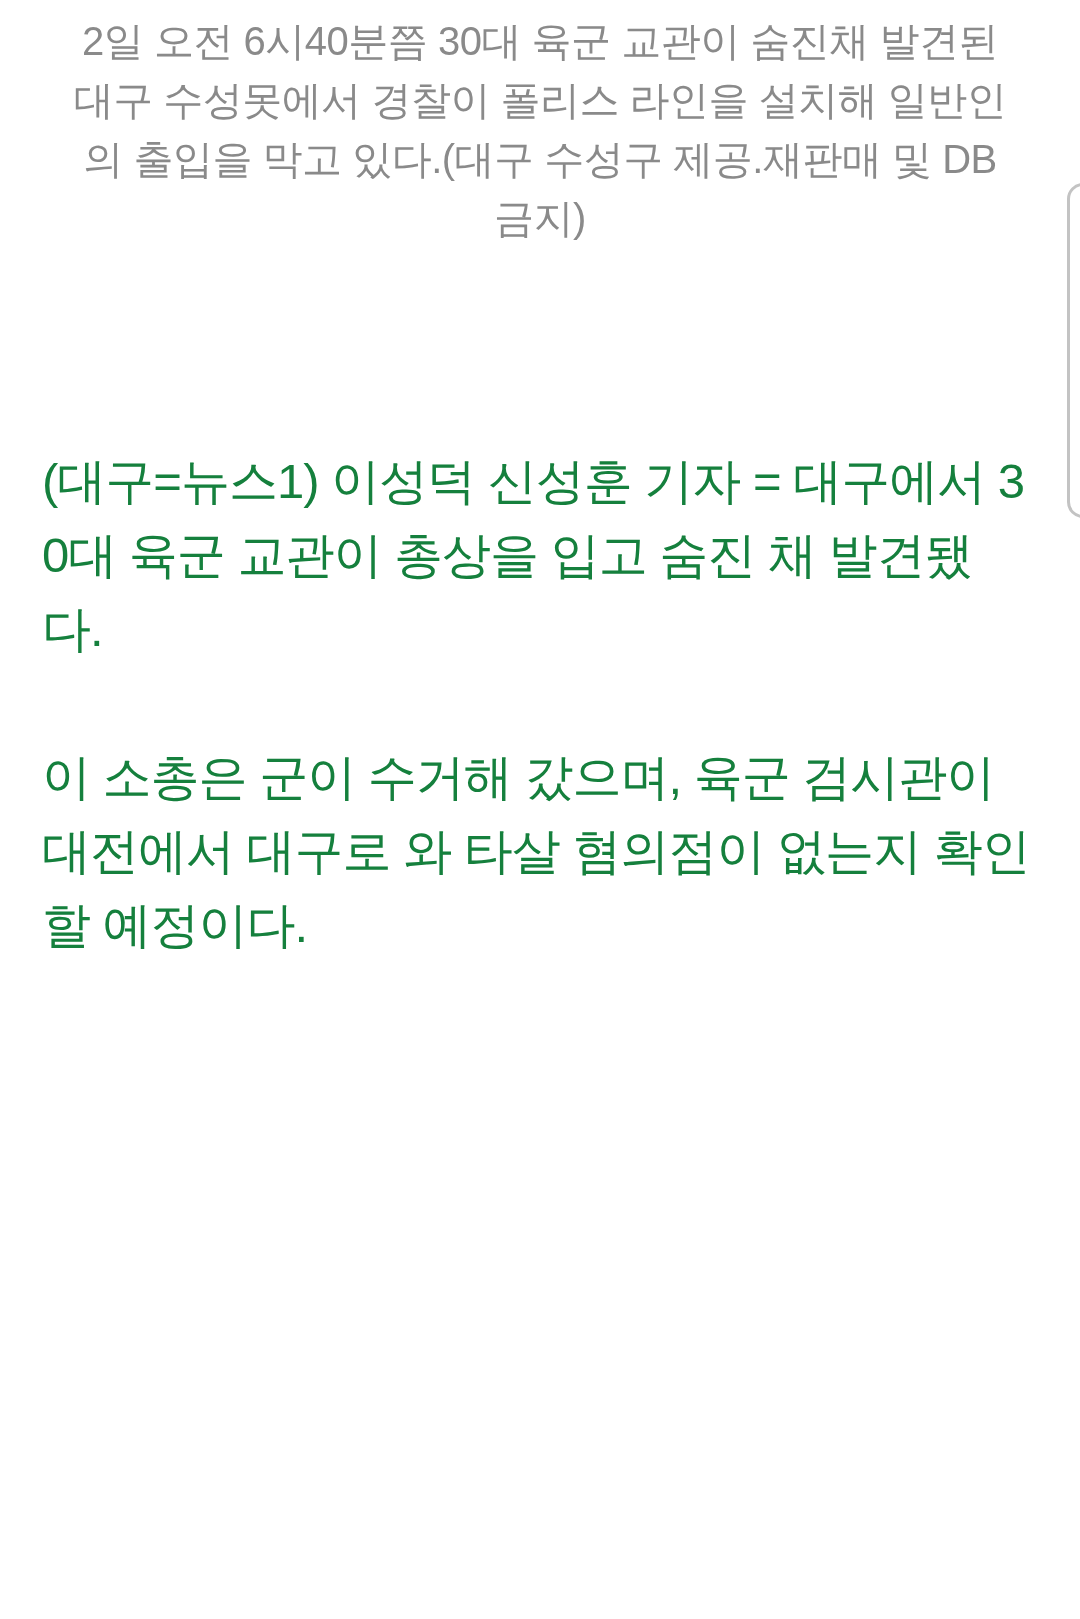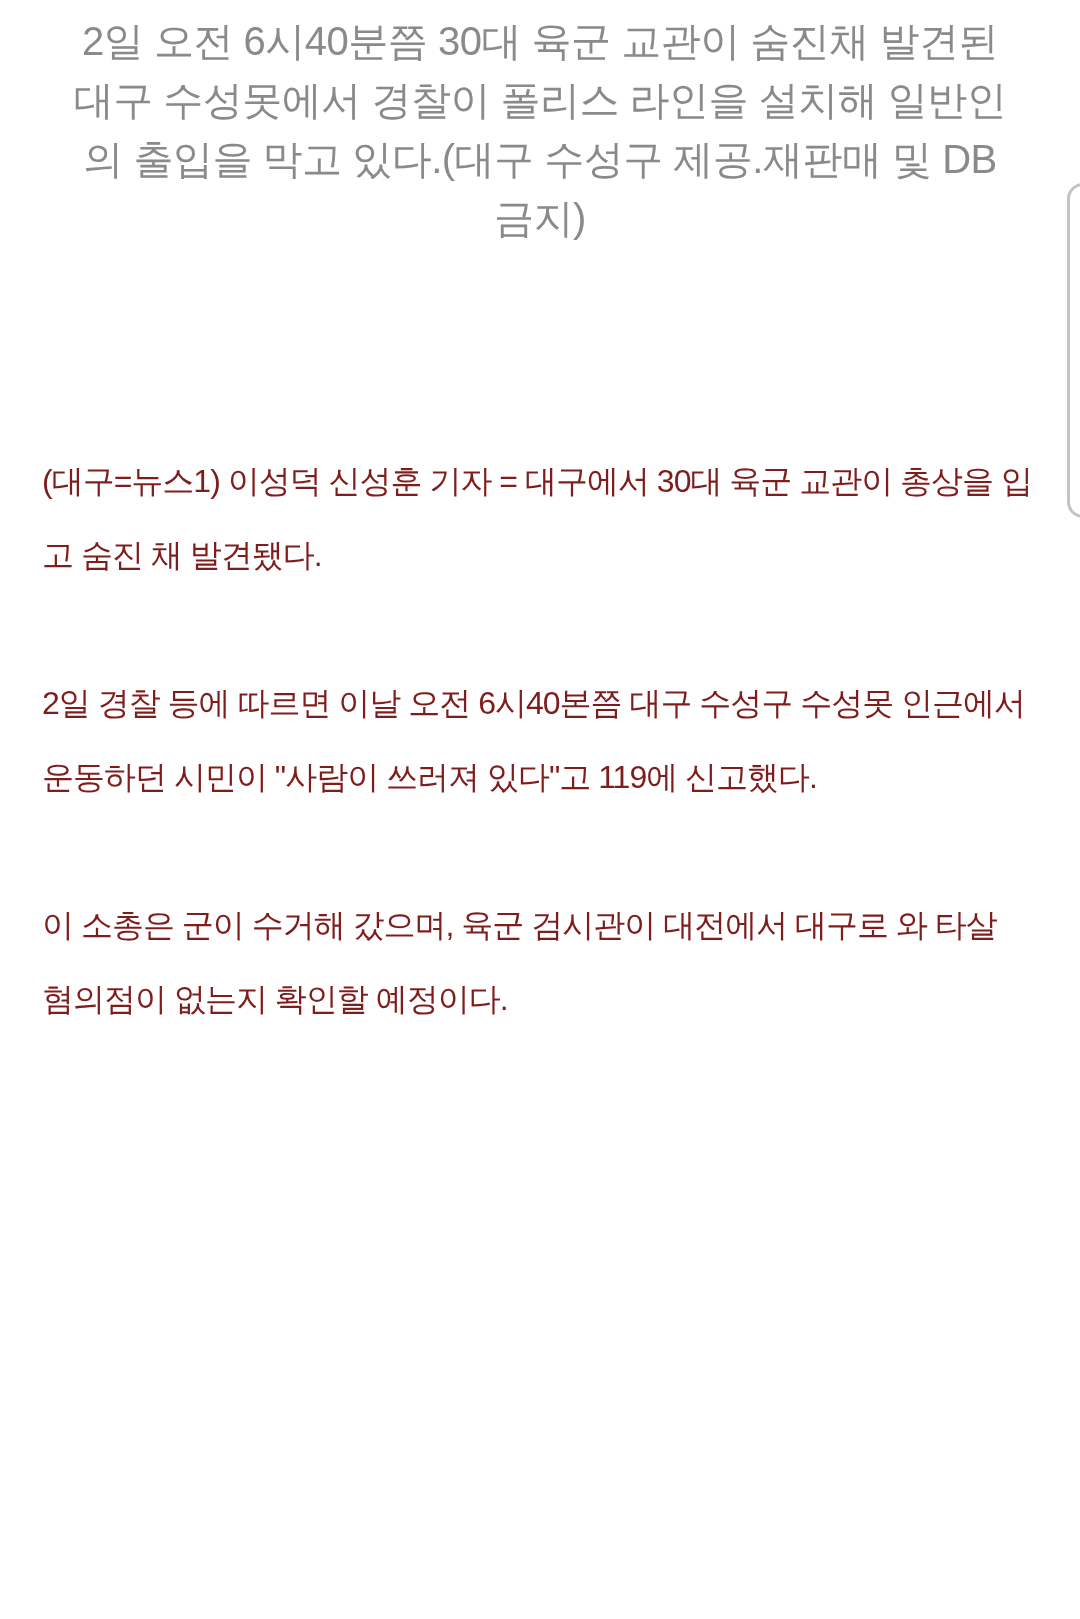--- a/index.html
+++ b/index.html
@@ -28,24 +28,24 @@
     letter-spacing: -0.5px;
     color: #8a8a8a;
     word-break: break-all;
   }
   .article-body {
     padding: 196px 40px 0 42px;
     word-break: break-all;
   }
   .article-body p {
     margin: 0 8px 74px 0;
-    font-size: 32px;
+    font-size: 49px;
     line-height: 74px;
     letter-spacing: -1px;
-    color: #7f1d1d;
+    color: #15803d;
   }
   .edge-pill {
     position: absolute;
     top: 183px;
     left: 1067px;
     width: 56px;
     height: 335px;
     box-sizing: border-box;
     background: #ffffff;
     border: 3px solid #c3c3c3;
@@ -54,19 +54,18 @@
 </style>
 </head>
 <body>
 
 <div class="page">
 
   <div class="photo-caption">2일 오전 6시40분쯤 30대 육군 교관이 숨진채 발견된 대구 수성못에서 경찰이 폴리스 라인을 설치해 일반인의 출입을 막고 있다.(대구 수성구 제공.재판매 및 DB 금지)</div>
 
   <div class="article-body">
     <p>(대구=뉴스1) 이성덕 신성훈 기자 = 대구에서 30대 육군 교관이 총상을 입고 숨진 채 발견됐다.</p>
-    <p>2일 경찰 등에 따르면 이날 오전 6시40본쯤 대구 수성구 수성못 인근에서 운동하던 시민이 "사람이 쓰러져 있다"고 119에 신고했다.</p>
     <p>이 소총은 군이 수거해 갔으며, 육군 검시관이 대전에서 대구로 와 타살 혐의점이 없는지 확인할 예정이다.</p>
   </div>
 
   <div class="edge-pill"></div>
 
 </div>
 
 </body></html>

